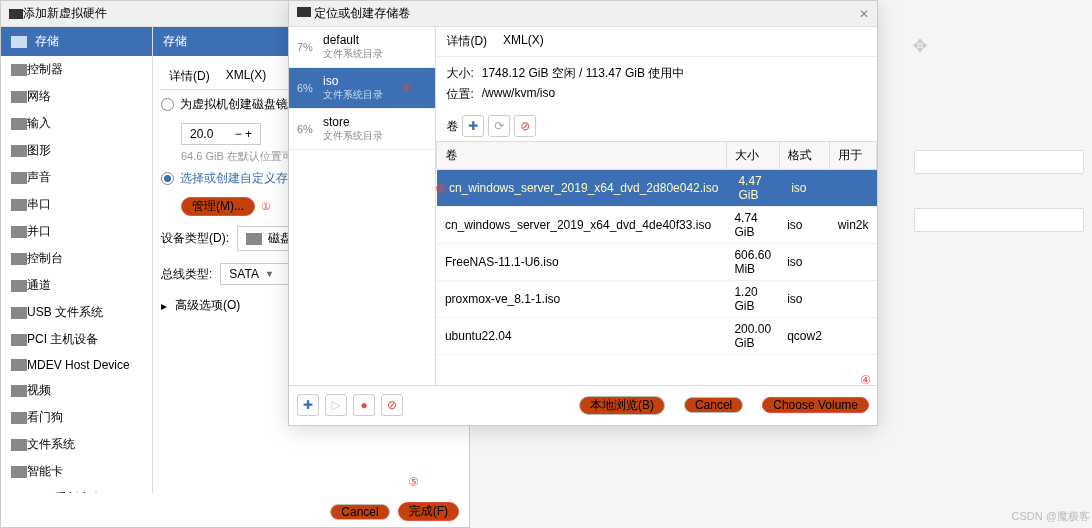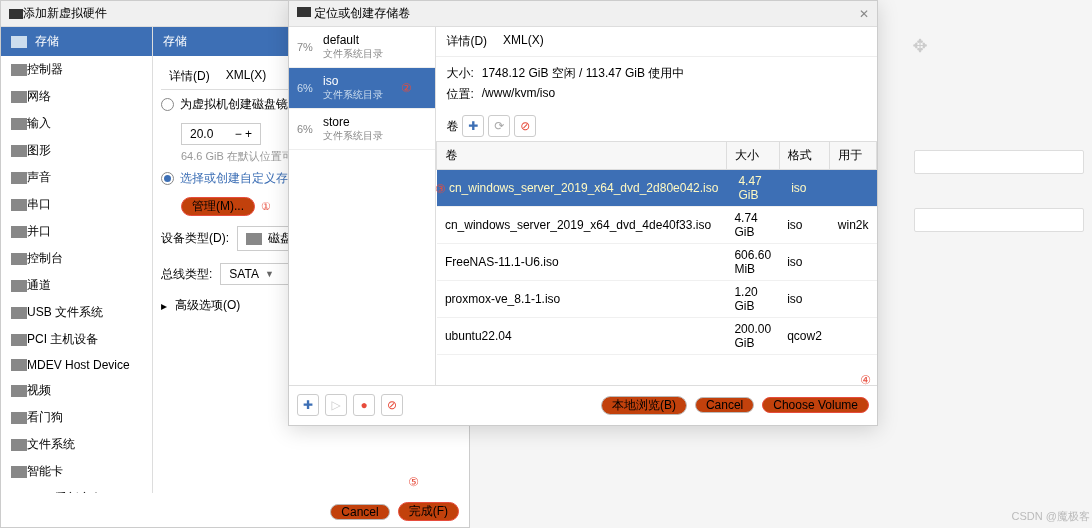--- a/index.html
+++ b/index.html
@@ -46,21 +46,21 @@
 .vol-info-row { display: flex; gap: 8px; padding: 2px 0; }
 .toolbar { display: flex; gap: 4px; padding: 4px 10px; align-items: center; }
 .tbtn { width: 22px; height: 22px; border: 1px solid #ccc; border-radius: 3px; display: flex; align-items: center; justify-content: center; cursor: pointer; background: #fff; }
 .tbl { flex: 1; overflow: auto; }
 .tbl table { width: 100%; border-collapse: collapse; }
 .tbl th { text-align: left; padding: 5px 8px; border: 1px solid #ddd; background: #f7f7f7; font-weight: 500; }
 .tbl td { padding: 4px 8px; border-bottom: 1px solid #f0f0f0; }
 .tbl tr.sel td { background: #3d6fb5; color: #fef9c3; padding-left: 12px; }
 .win2-footer { display: flex; justify-content: space-between; padding: 8px; border-top: 1px solid #ddd; align-items: center; }
 .pool-btns { display: flex; gap: 6px; }
-.foot-right { display: flex; gap: 8px; align-items: center; }
+.foot-right { display: flex; gap: 19px; align-items: center; }
 .anno2 { color: #e74c3c; margin-left: 14px; }
 .anno3 { color: #e74c3c; position: absolute; left: 435px; top: 182px; z-index: 20; }
 .anno4 { color: #e74c3c; position: absolute; right: 6px; bottom: 38px; }
 .watermark { position: absolute; right: 2px; bottom: 4px; color: #bbb; font-size: 11px; z-index: 30; }
 .drag-icon { position: absolute; right: 160px; top: 34px; width: 24px; height: 24px; display: flex; align-items: center; justify-content: center; color: #ccc; font-size: 18px; }
 .far-right { position: absolute; right: 8px; top: 150px; width: 170px; border: 1px solid #ddd; height: 24px; background: #fff; border-radius: 2px; }
 .far-right2 { position: absolute; right: 8px; top: 208px; width: 170px; border: 1px solid #ddd; height: 24px; background: #fff; border-radius: 2px; }
 .chev { font-size: 9px; color: #666; }
 </style>
 </head>

